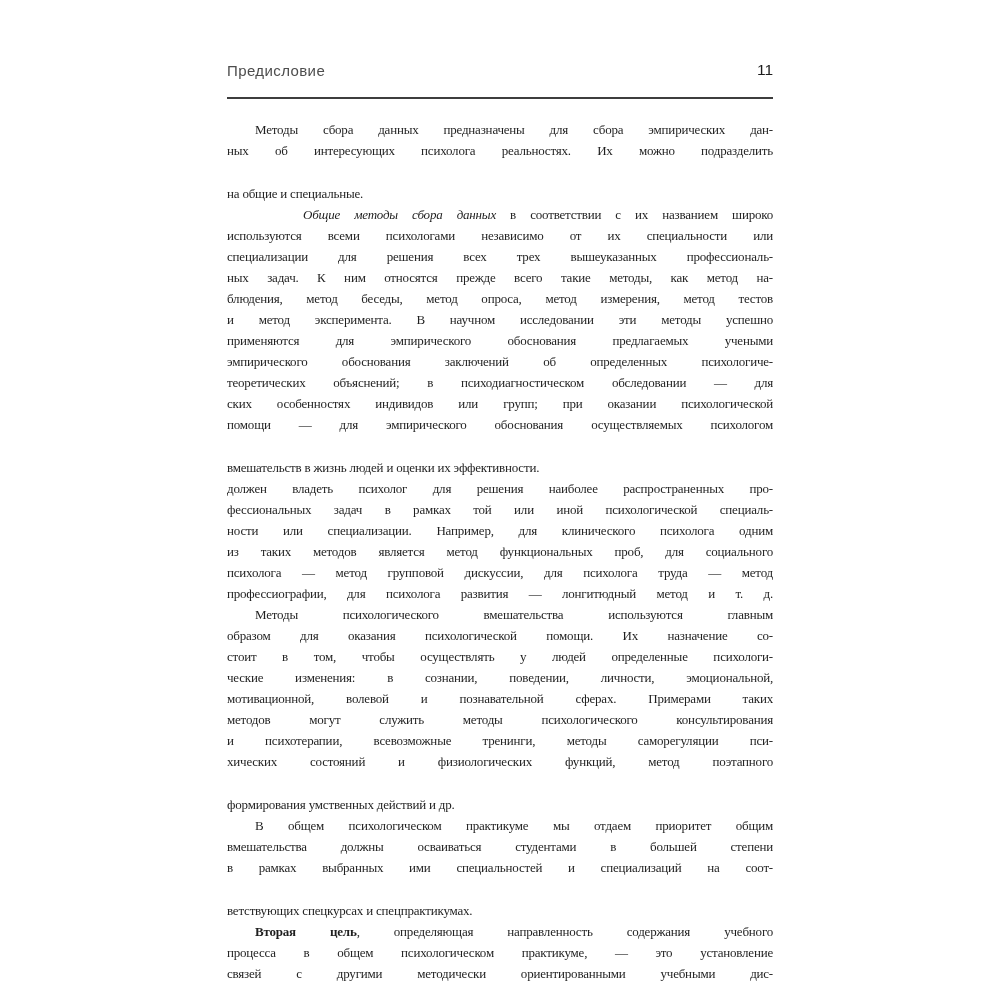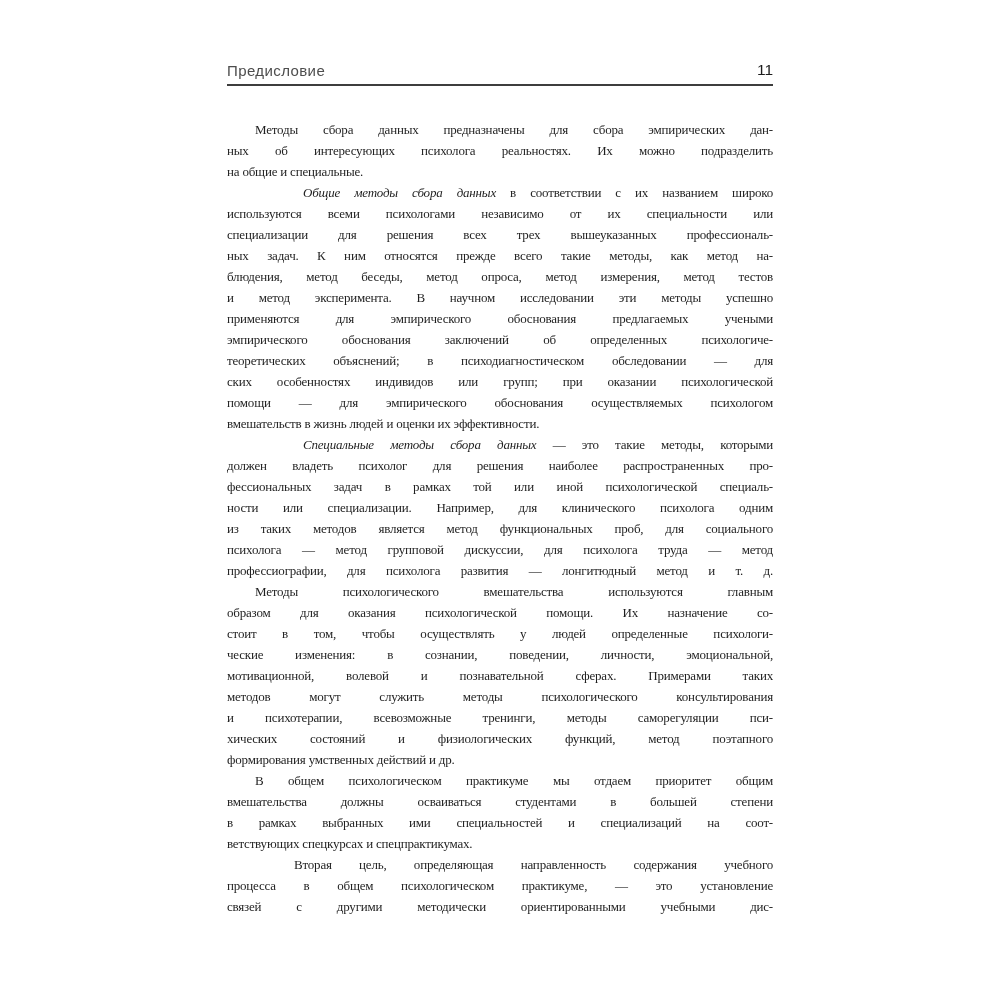--- a/index.html
+++ b/index.html
@@ -13,21 +13,21 @@
   }
   .header {
     position: absolute;
     left: 227px;
     top: 61px;
     width: 546px;
     display: flex;
     justify-content: space-between;
     align-items: flex-end;
     border-bottom: 2px solid #3d3d3d;
-    padding-bottom: 5px;
+    padding-bottom: 18px;
     gap: 25px;
   }
   .running-title {
     font-family: "Liberation Sans", sans-serif;
     font-size: 15px;
     color: #4d4d4d;
     letter-spacing: 0.4px;
   }
   .page-number {
     font-family: "Liberation Sans", sans-serif;
@@ -46,24 +46,24 @@
   }
   .para { margin: 0; }
   .line {
     height: 21px;
     line-height: 21px;
     text-align: justify;
     text-align-last: justify;
     overflow: hidden;
     white-space: normal;
   }
-  .line.short { text-align-last: left; }
+  .line.short { text-align-last: left; margin-top: 22px; }
   .line.first { text-indent: 28px; }
   .r-i { font-style: italic; margin-left: 48px; }
-  .r-b { font-weight: normal; margin-left: 39px; }
+  .r-b { font-weight: bold; }
 </style>
 </head>
 <body>
 
 <div class="page">
   <div class="header">
     <span class="running-title">Предисловие</span>
     <span class="page-number">11</span>
   </div>
   <div class="body-text">
@@ -80,21 +80,20 @@
         <div class="line"><span class="r-n">блюдения, метод беседы, метод опроса, метод измерения, метод тестов</span></div>
         <div class="line"><span class="r-n">и метод эксперимента. В научном исследовании эти методы успешно</span></div>
         <div class="line"><span class="r-n">применяются для эмпирического обоснования предлагаемых учеными</span></div>
         <div class="line"><span class="r-n">эмпирического обоснования заключений об определенных психологиче-</span></div>
         <div class="line"><span class="r-n">теоретических объяснений; в психодиагностическом обследовании — для</span></div>
         <div class="line"><span class="r-n">ских особенностях индивидов или групп; при оказании психологической</span></div>
         <div class="line"><span class="r-n">помощи — для эмпирического обоснования осуществляемых психологом</span></div>
         <div class="line short"><span class="r-n">вмешательств в жизнь людей и оценки их эффективности.</span></div>
       </div>
       <div class="para">
-        <div class="line first"><span class="r-i">Специальные методы сбора данных</span><span class="r-n"> — это такие методы, которыми</span></div>
         <div class="line"><span class="r-n">должен владеть психолог для решения наиболее распространенных про-</span></div>
         <div class="line"><span class="r-n">фессиональных задач в рамках той или иной психологической специаль-</span></div>
         <div class="line"><span class="r-n">ности или специализации. Например, для клинического психолога одним</span></div>
         <div class="line"><span class="r-n">из таких методов является метод функциональных проб, для социального</span></div>
         <div class="line"><span class="r-n">психолога — метод групповой дискуссии, для психолога труда — метод</span></div>
         <div class="line"><span class="r-n">профессиографии, для психолога развития — лонгитюдный метод и т. д.</span></div>
       </div>
       <div class="para">
         <div class="line first"><span class="r-n">Методы психологического вмешательства используются главным</span></div>
         <div class="line"><span class="r-n">образом для оказания психологической помощи. Их назначение со-</span></div>

